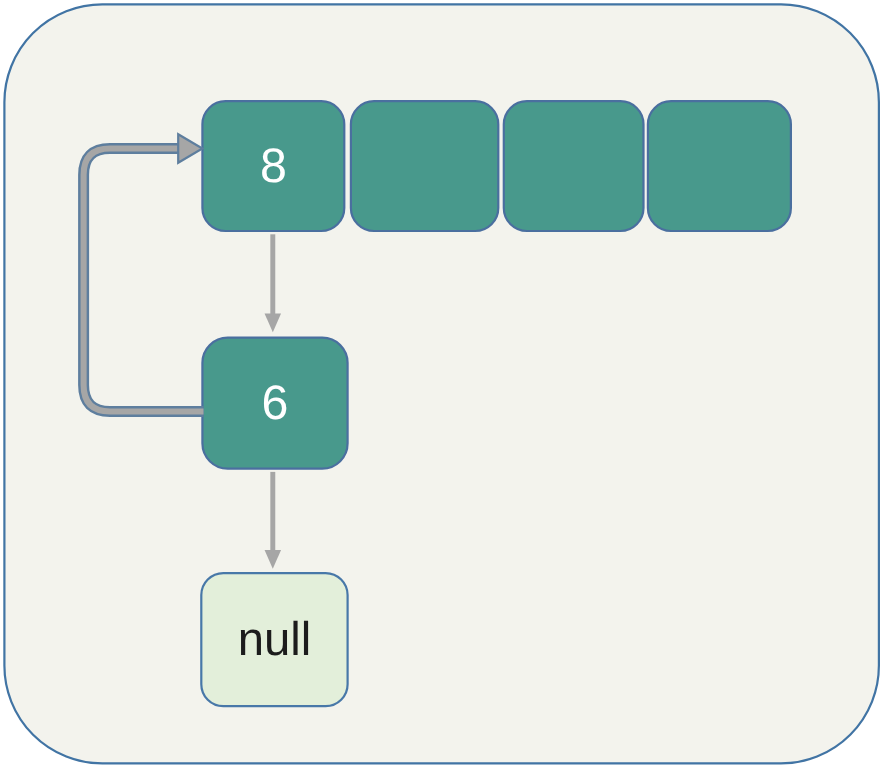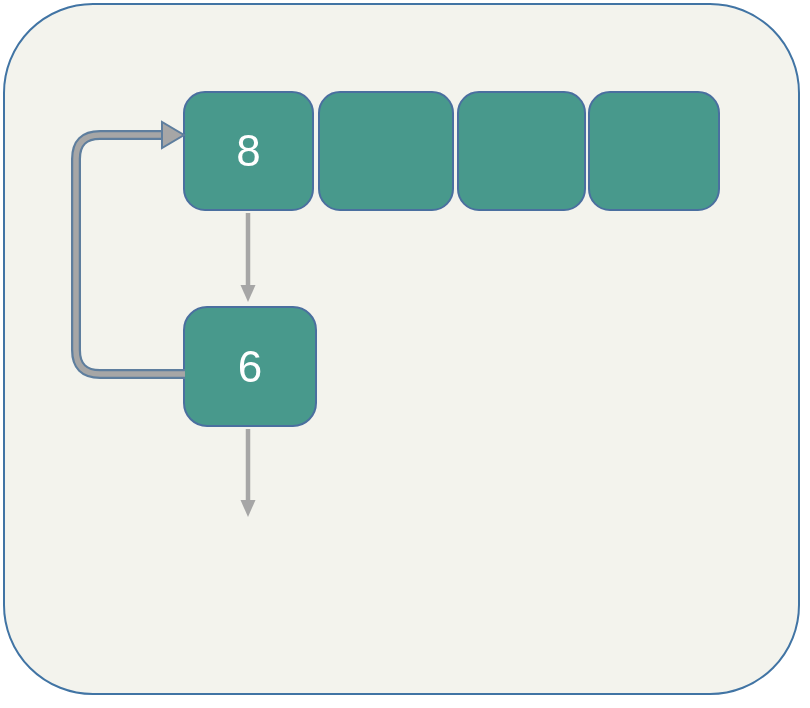--- a/index.html
+++ b/index.html
@@ -73,20 +73,23 @@
     <span></span>
   </div>
   <div class="node cell cell-4">
     <span></span>
   </div>
 
   <div class="node node-second">
     <span>6</span>
   </div>
 
+  <div class="node node-null">
+    <span>null</span>
+  </div>
 
   <svg class="edges" width="810" height="708" viewBox="0 0 810 708">
 
     <g>
       <line x1="248" y1="213" x2="248" y2="287" stroke="#a6a6a6" stroke-width="4.5"></line>
       <polygon points="240.5,285 255.5,285 248,302" fill="#a6a6a6"></polygon>
     </g>
 
     <g>
       <line x1="248" y1="429" x2="248" y2="502" stroke="#a6a6a6" stroke-width="4.5"></line>

